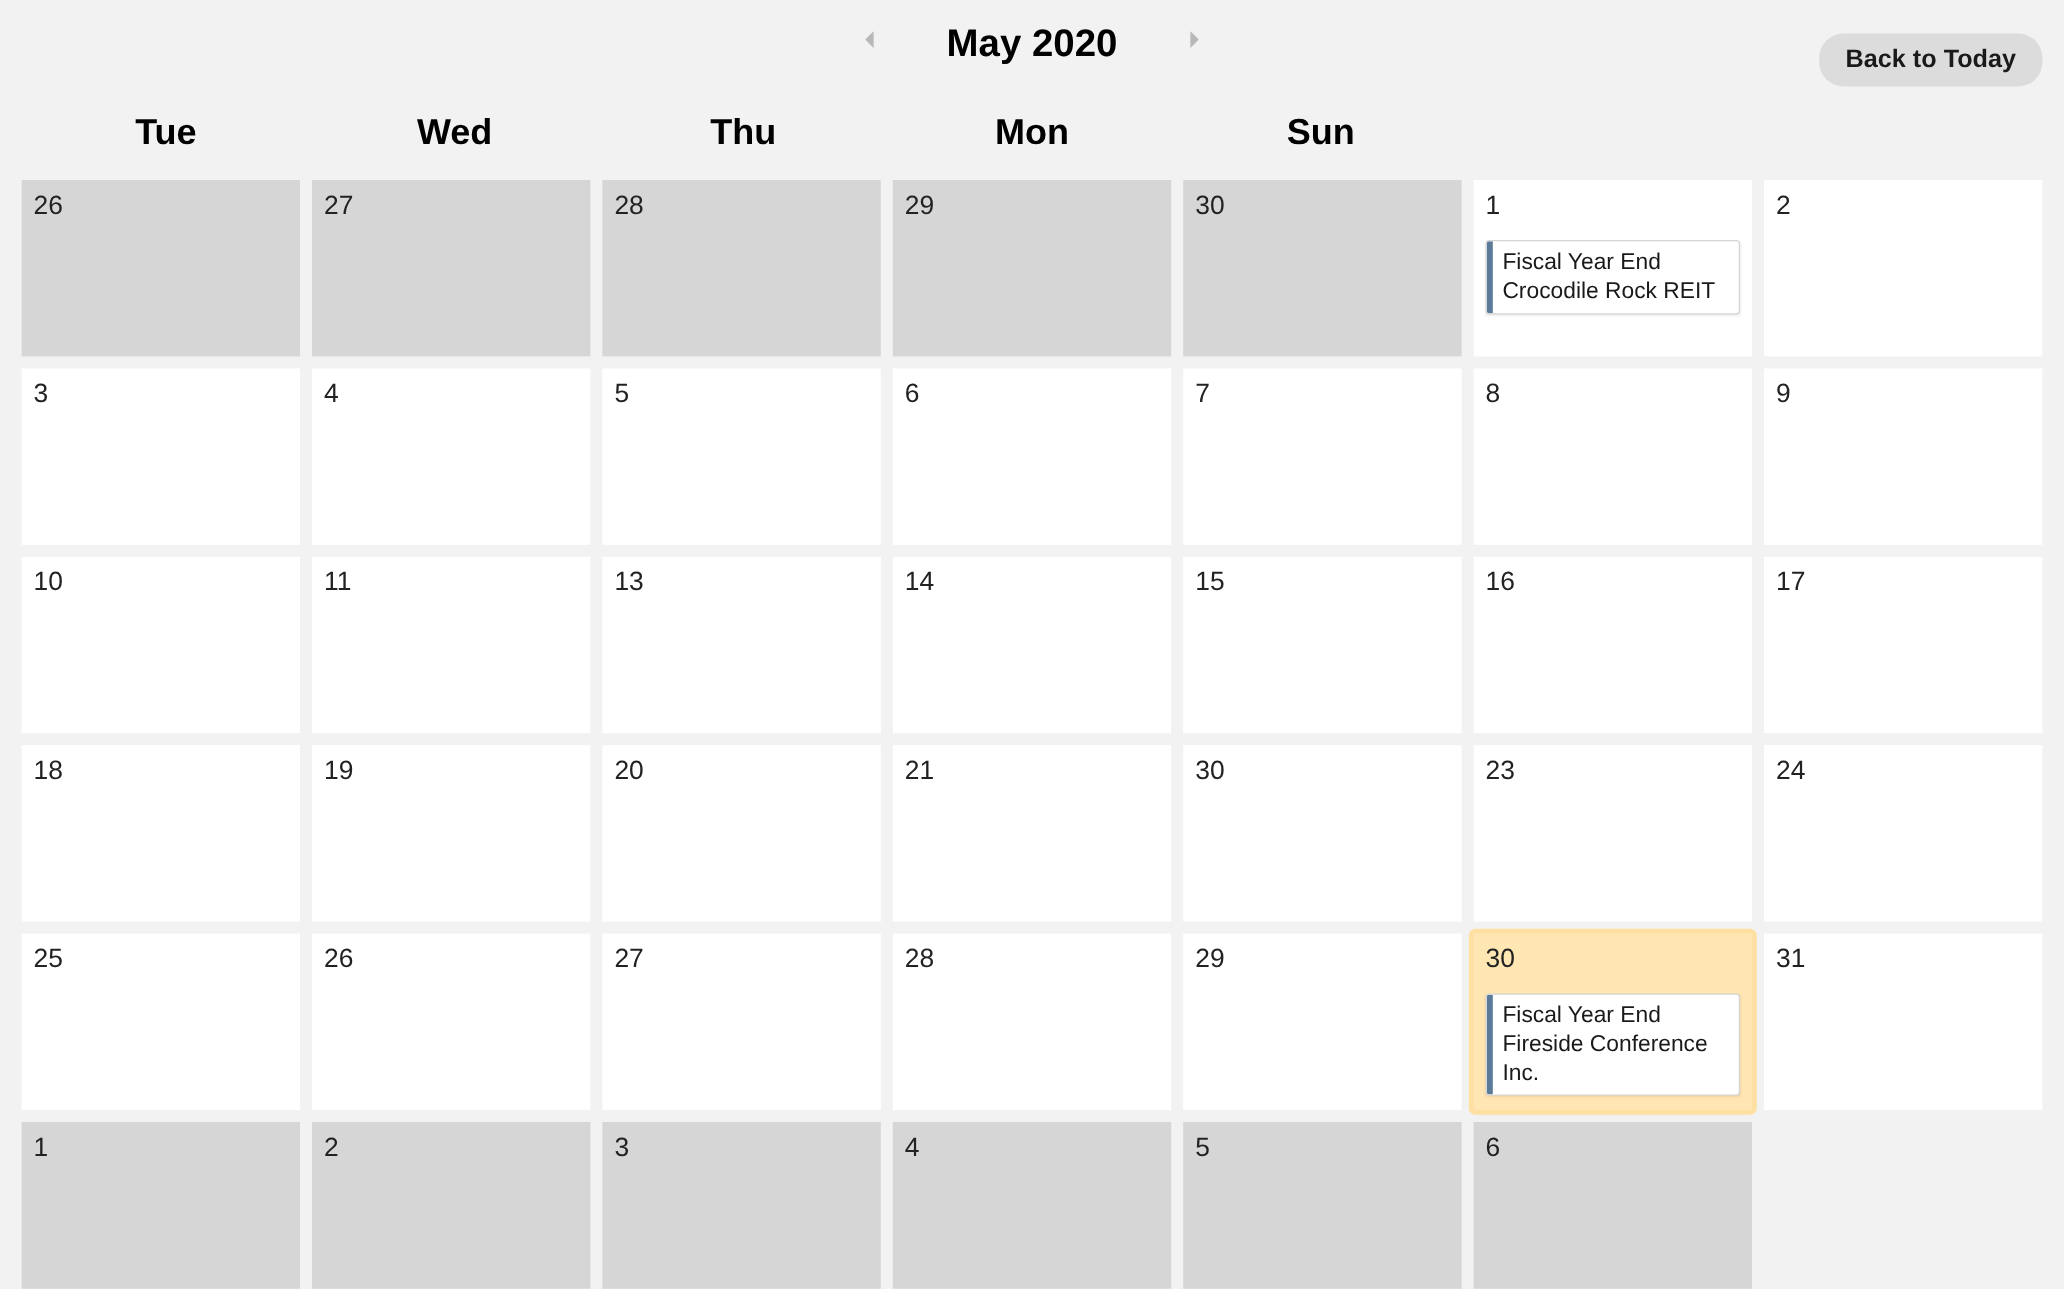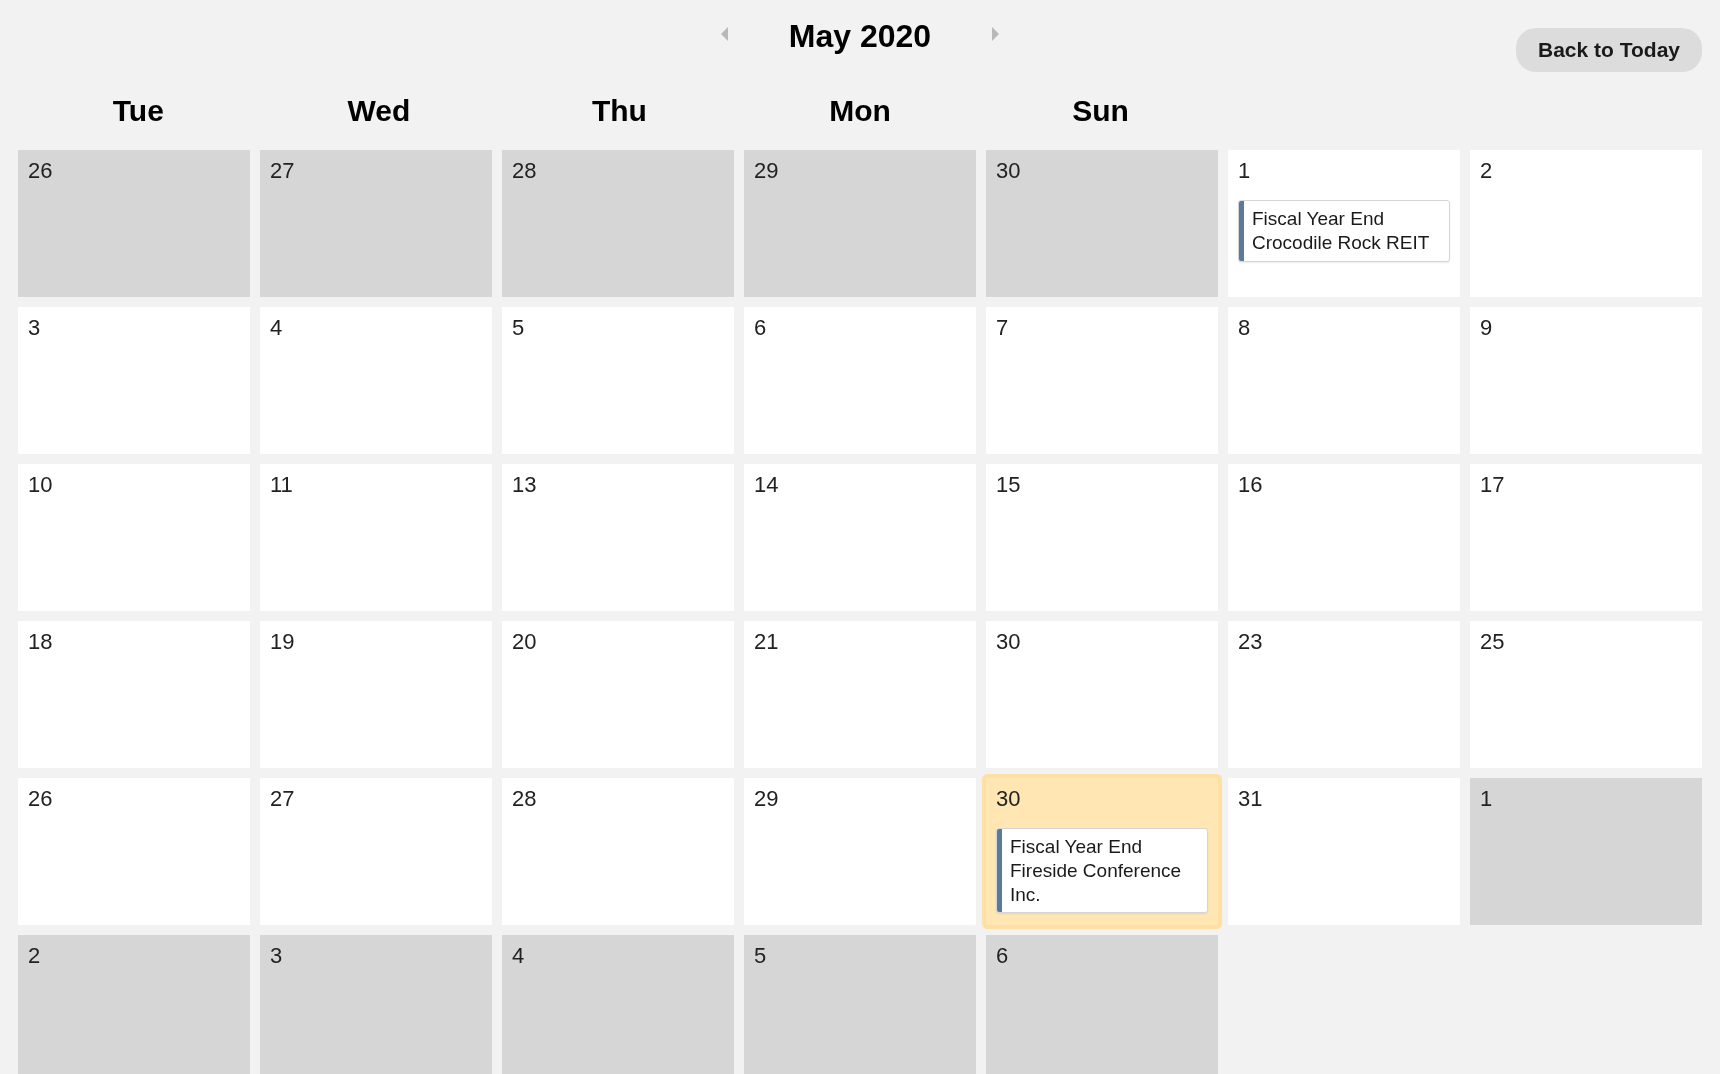--- a/index.html
+++ b/index.html
@@ -216,20 +216,23 @@
     <div class="day-cell">
       <div class="day-num">21</div>
     </div>
     <div class="day-cell">
       <div class="day-num">30</div>
     </div>
     <div class="day-cell">
       <div class="day-num">23</div>
     </div>
     <div class="day-cell">
+      <div class="day-num">24</div>
+    </div>
+    <div class="day-cell">
       <div class="day-num">25</div>
     </div>
     <div class="day-cell">
       <div class="day-num">26</div>
     </div>
     <div class="day-cell">
       <div class="day-num">27</div>
     </div>
     <div class="day-cell">
       <div class="day-num">28</div>

